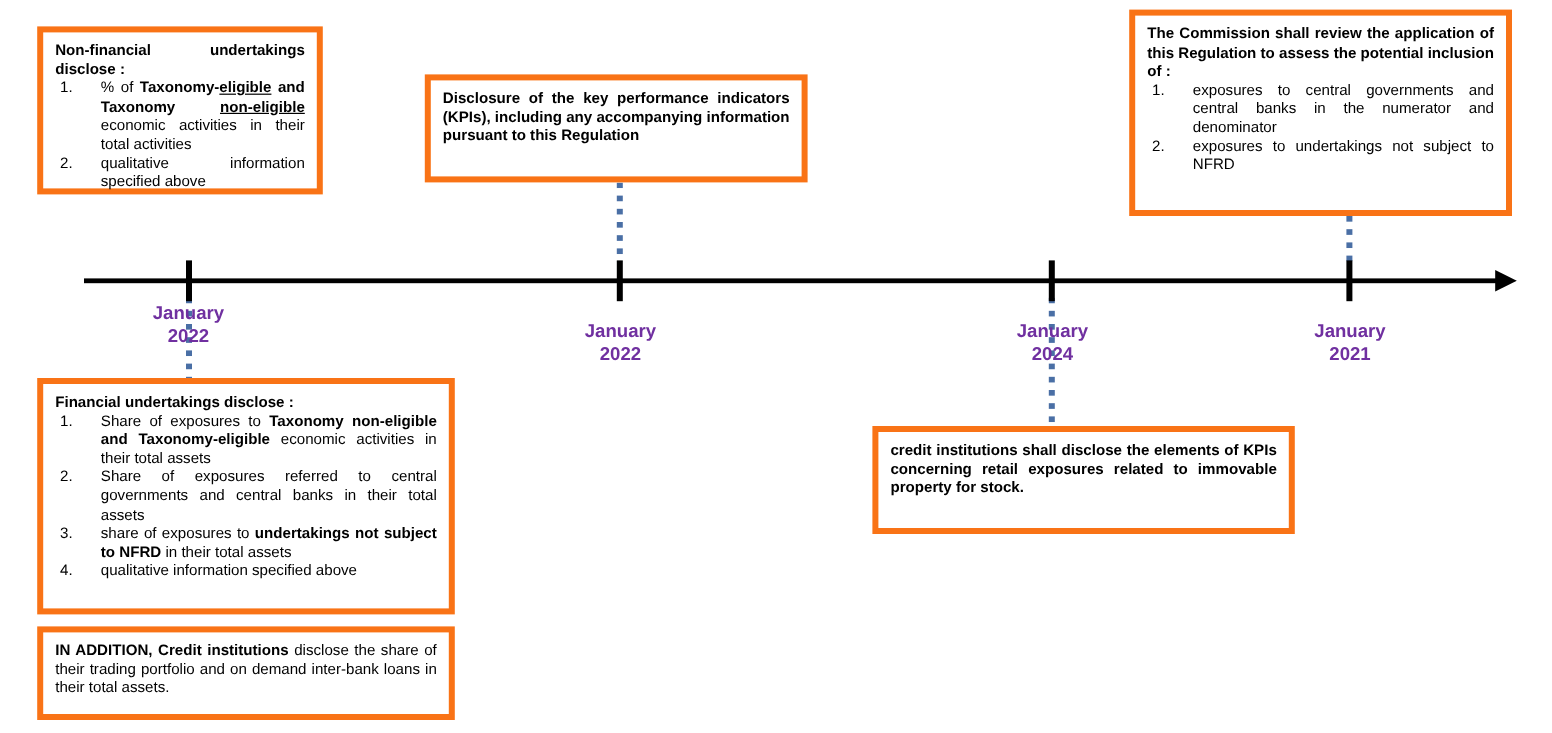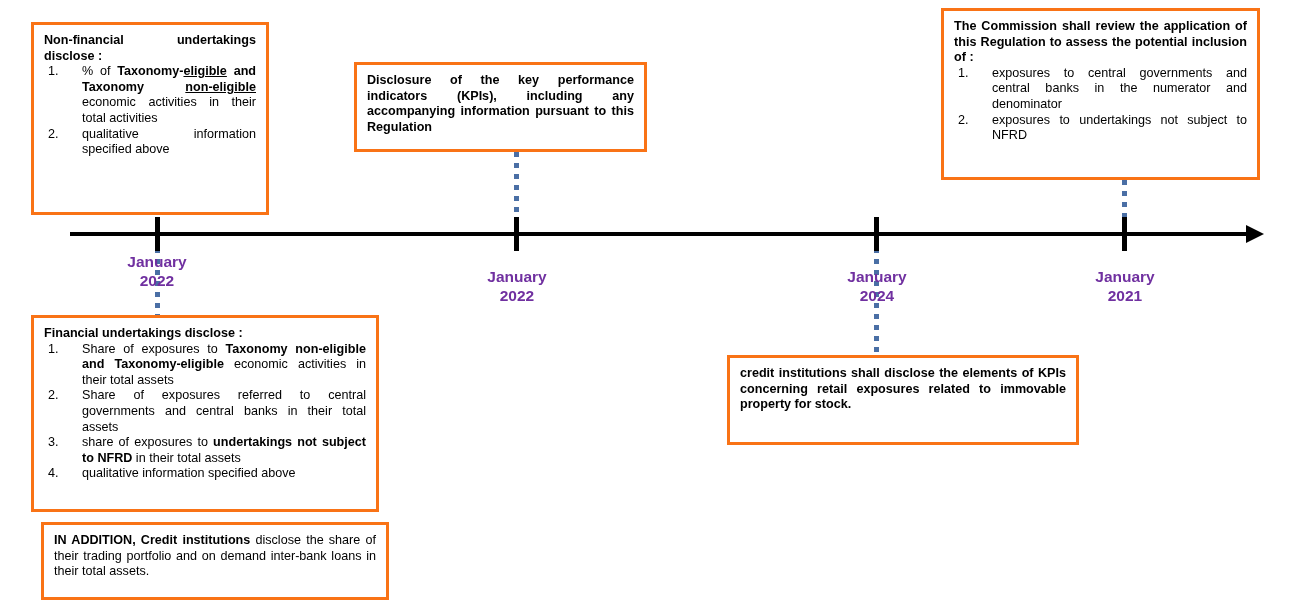--- a/index.html
+++ b/index.html
@@ -13,21 +13,21 @@
     position: relative;
     font-family: "Liberation Sans", sans-serif;
     color: #000000;
     overflow: hidden;
   }
 
   
   .box {
     position: absolute;
     box-sizing: border-box;
-    border: 3px solid #f97316;
+    border: 5px solid #f97316;
     background: #ffffff;
     font-size: 12.6px;
     line-height: 15.6px;
     color: #000000;
     z-index: 5;
   }
   .box .pad {
     padding: 8px 10px 8px 10px;
   }
   .box p {
@@ -138,37 +138,37 @@
 </div>
 <div class="date-label" style="left:812px; top:267px;">
   <span>January</span>
   <span>2024</span>
 </div>
 <div class="date-label" style="left:1060px; top:267px;">
   <span>January</span>
   <span>2021</span>
 </div>
 
-<div class="box" style="left:31px; top:22px; width:238px; height:193px;">
+<div class="box" style="left:31px; top:22px; width:238px; height:140px;">
   <div class="pad">
     <p class="nojust" style="text-align:justify; text-align-last:left;"><b>Non-financial undertakings disclose :</b></p>
     <ul class="olist">
       <li>
         <span class="num">1.</span>
         <span>% of <b>Taxonomy-<u>eligible</u></b> <b>and Taxonomy <u>non-eligible</u></b> economic activities in their total activities</span>
       </li>
       <li>
         <span class="num">2.</span>
         <span>qualitative information specified above</span>
       </li>
     </ul>
   </div>
 </div>
 
-<div class="box" style="left:354px; top:62px; width:293px; height:90px;">
+<div class="box" style="left:354px; top:62px; width:319px; height:90px;">
   <div class="pad">
     <p><b>Disclosure of the key performance indicators (KPIs), including any accompanying information pursuant to this Regulation</b></p>
   </div>
 </div>
 
 <div class="box" style="left:941px; top:8px; width:319px; height:172px;">
   <div class="pad">
     <p><b>The Commission shall review the application of this Regulation to assess the potential inclusion of :</b></p>
     <ul class="olist">
       <li>
@@ -200,21 +200,21 @@
         <span>share of exposures to <b>undertakings not subject to NFRD</b> in their total assets</span>
       </li>
       <li>
         <span class="num">4.</span>
         <span>qualitative information specified above</span>
       </li>
     </ul>
   </div>
 </div>
 
-<div class="box" style="left:31px; top:522px; width:348px; height:78px;margin-left:10px;">
+<div class="box" style="left:31px; top:522px; width:348px; height:78px;">
   <div class="pad">
     <p><b>IN ADDITION, Credit institutions</b> disclose the share of their trading portfolio and on demand inter-bank loans in their total assets.</p>
   </div>
 </div>
 
 <div class="box" style="left:727px; top:355px; width:352px; height:90px;">
   <div class="pad">
     <p><b>credit institutions shall disclose the elements of KPIs concerning retail exposures related to immovable property for stock.</b></p>
   </div>
 </div>

